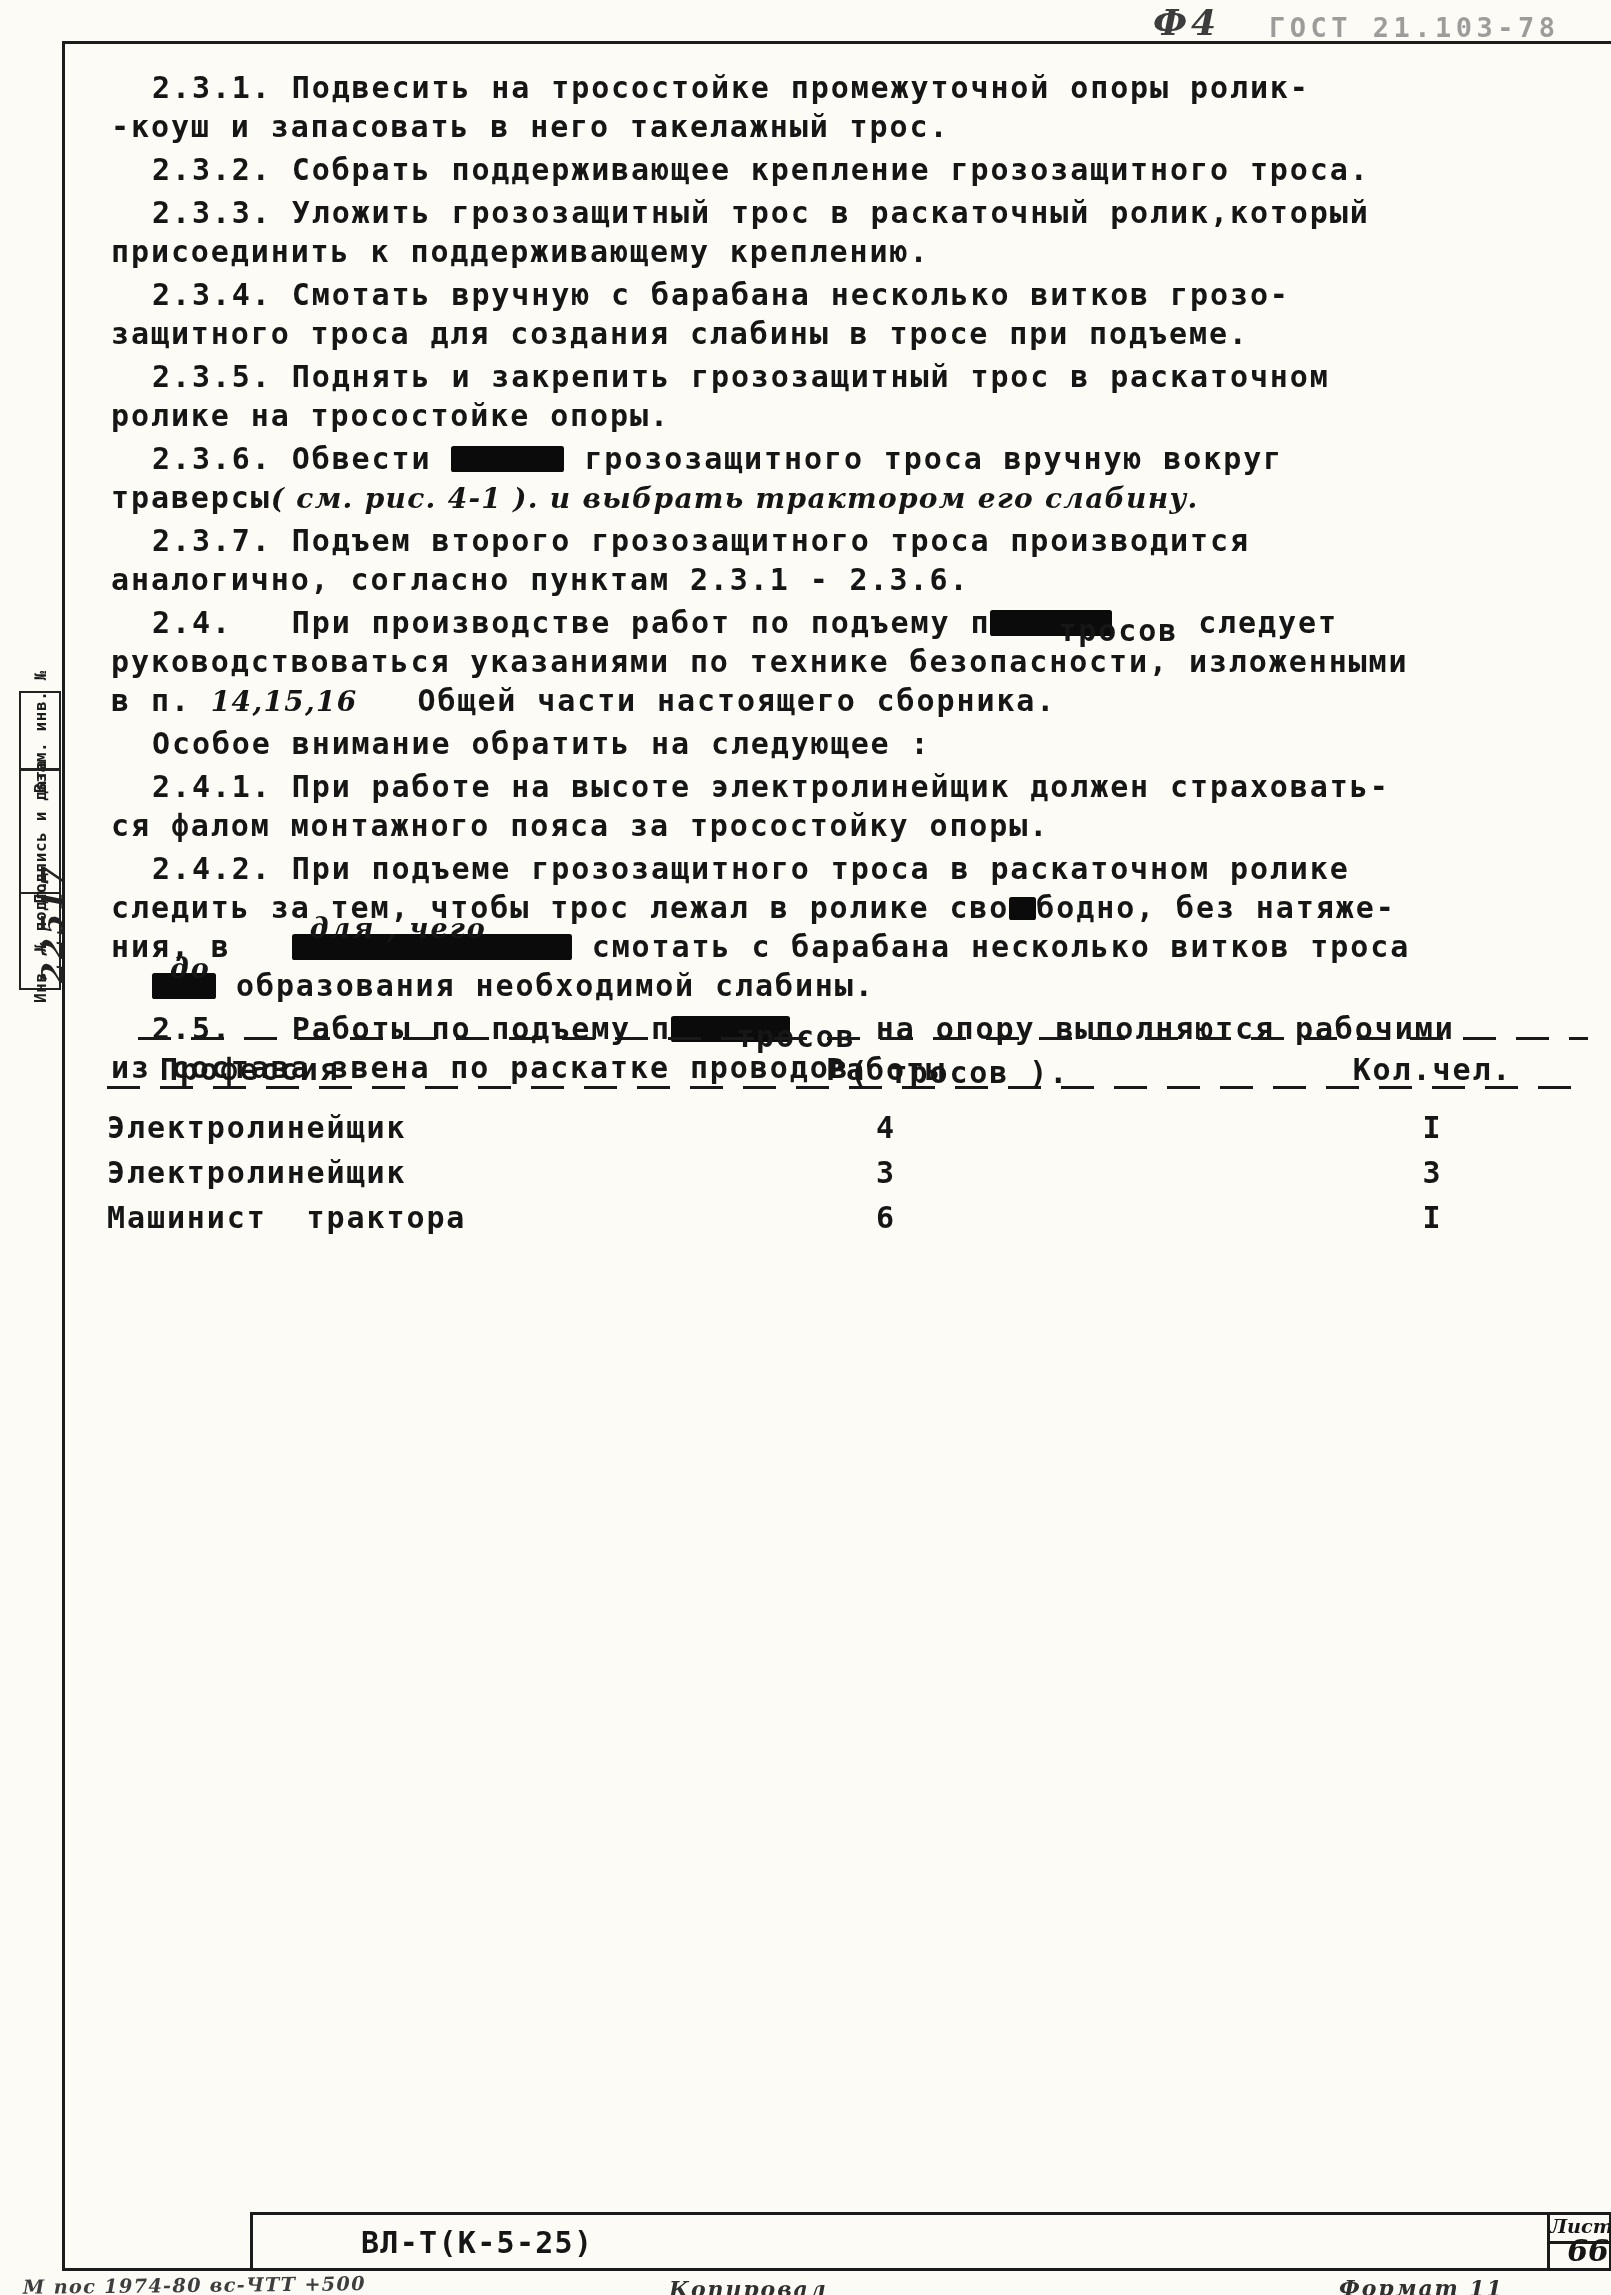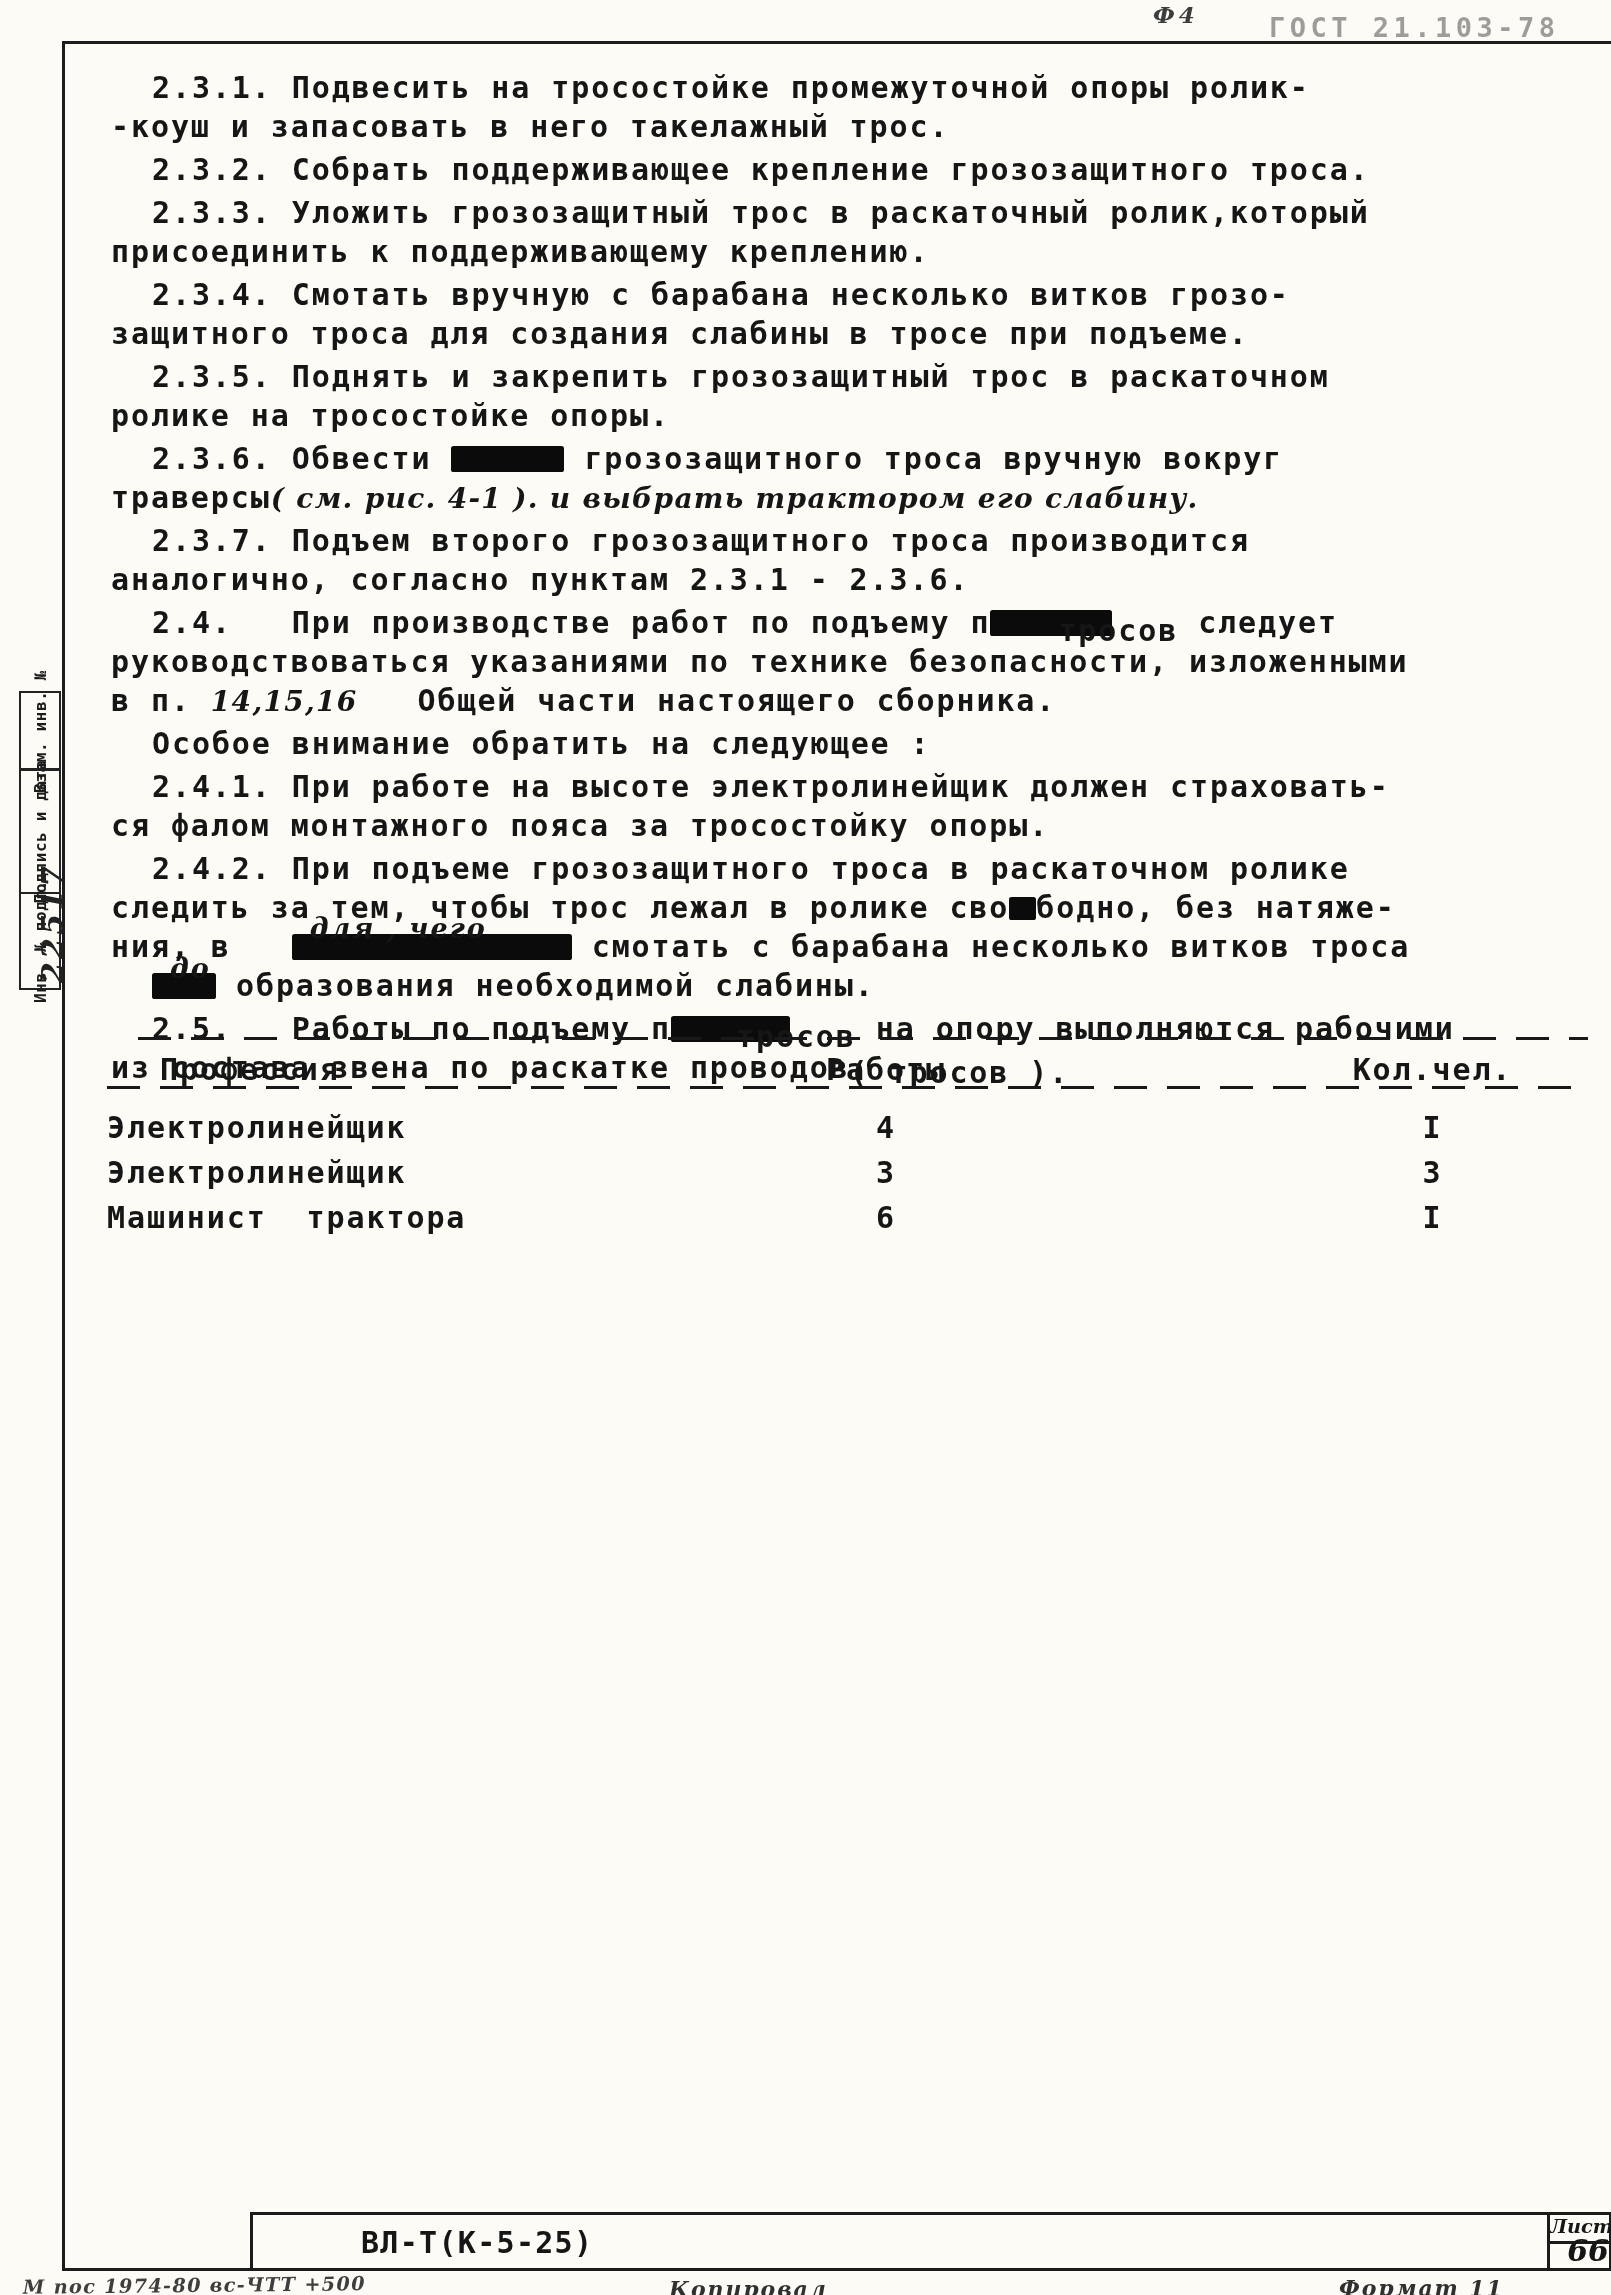--- a/index.html
+++ b/index.html
@@ -10,21 +10,21 @@
   }
   .tw { font-family:"DejaVu Sans Mono", monospace; font-weight:700; }
   .hw { font-family:"DejaVu Serif", serif; font-style:italic; font-weight:700; }
 
   
   .frame-top    { position:absolute; left:62px;  top:41px;   width:1550px; height:3.2px;  background:#1c1c1c; }
   .frame-left   { position:absolute; left:62px;  top:41px;   width:3.2px;    height:2230px; background:#1c1c1c; }
   .frame-bottom { position:absolute; left:62px;  top:2268px; width:1550px; height:3.2px;  background:#1c1c1c; }
 
   
-  .anno-f4   { position:absolute; left:1153px; top:1.3px;  font-size:23px; color:#3d3d3d; letter-spacing:3.9px; }
+  .anno-f4   { position:absolute; left:1153px; top:1.3px;  font-size:36px; color:#3d3d3d; letter-spacing:3.9px; }
   .anno-gost { position:absolute; left:1269px; top:12px; font-size:27px; letter-spacing:4.5px; color:#404040; opacity:.5; filter:blur(0.4px); }
 
   
   .content { position:absolute; left:107px; top:64px; width:1499px; font-size:30px; line-height:39px; letter-spacing:1.9px; }
   .content p { margin:4px; text-indent:41px; white-space:pre-wrap; }
 
   
   .red { display:inline-block; background:#0b0b0b; height:26px; vertical-align:-3.2px; border-radius:2.6px; }
   .r236 { width:113px; }
   .r24  { width:122px; }

